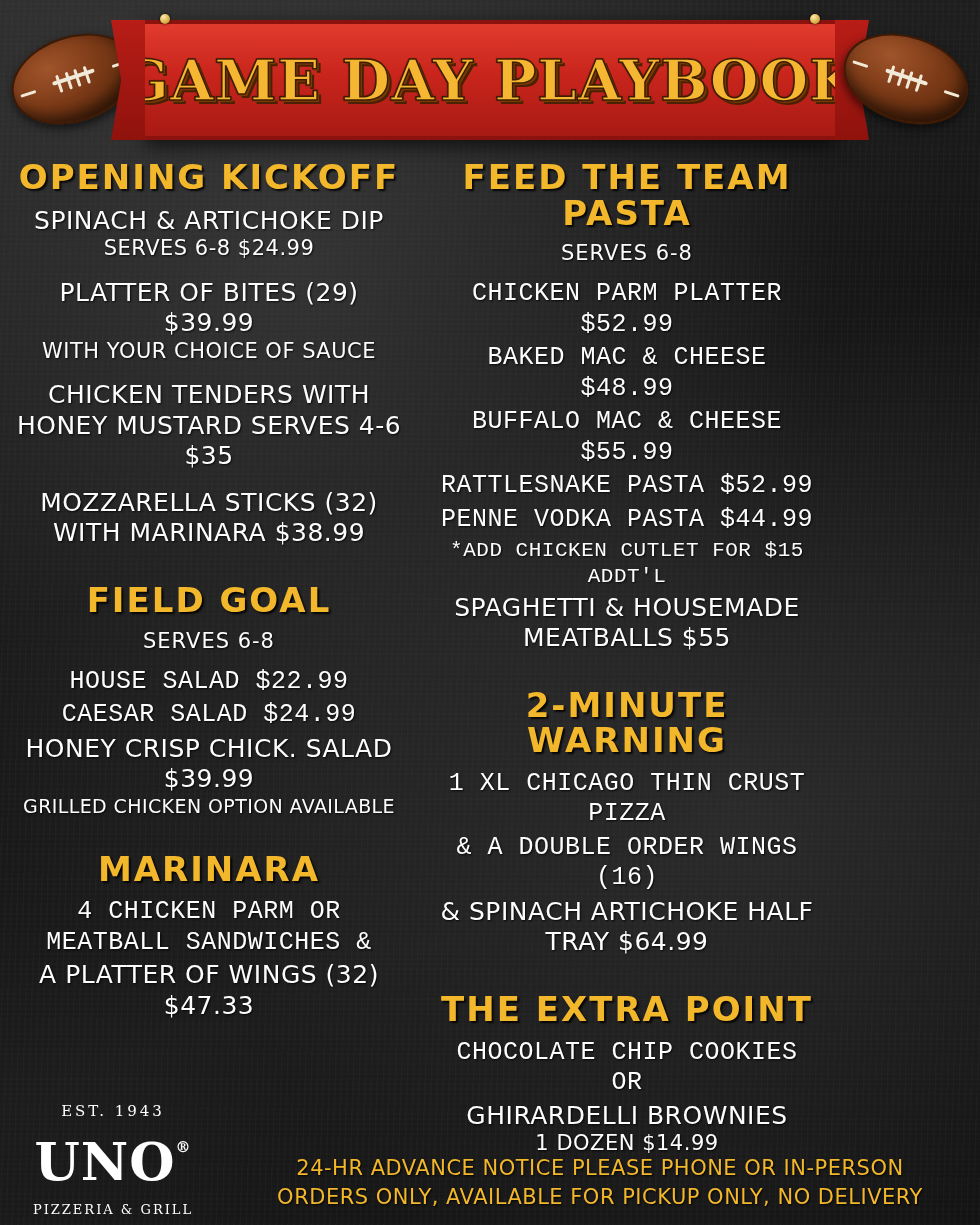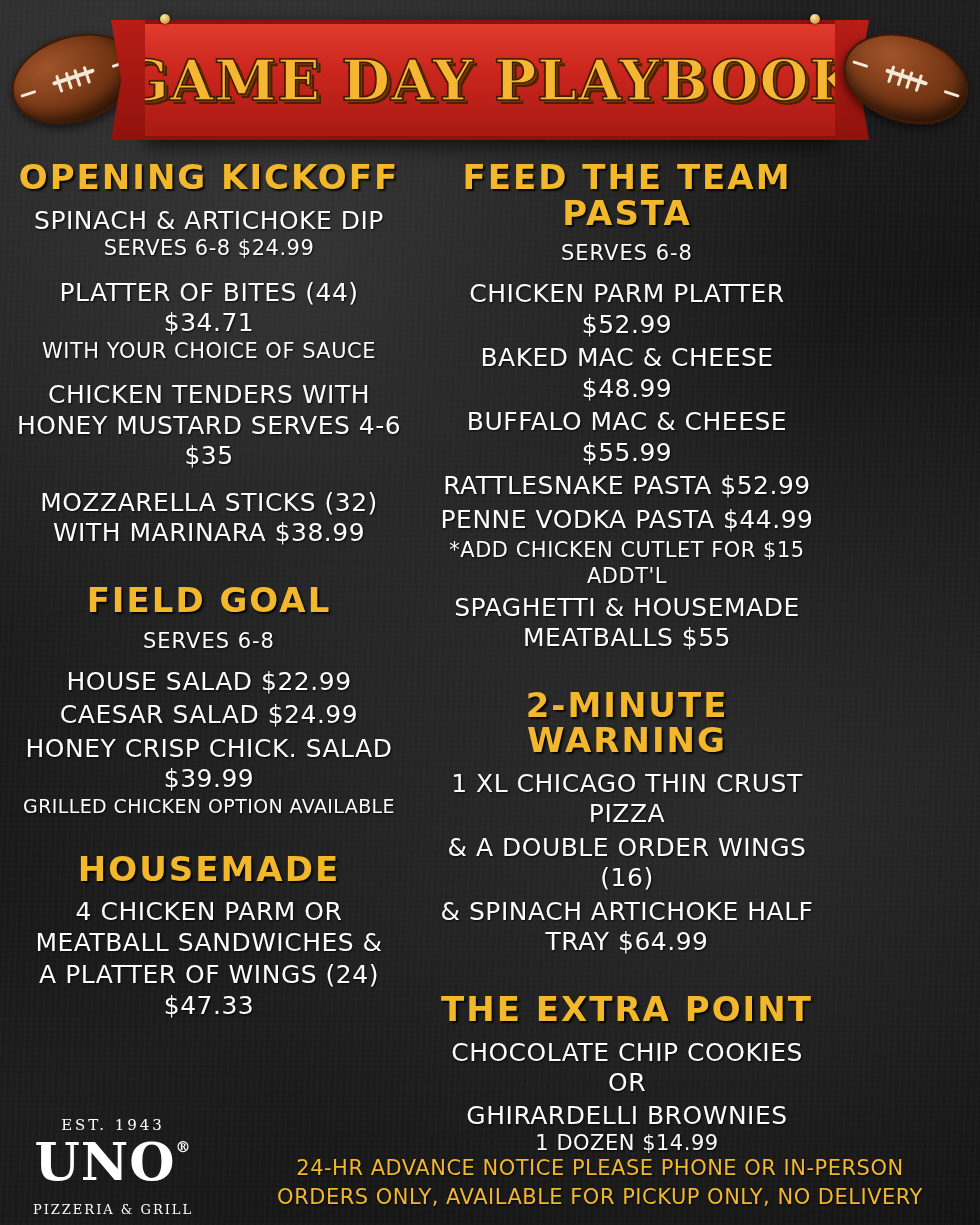--- a/index.html
+++ b/index.html
@@ -161,21 +161,21 @@
   }
   .item {
     font-family: "DejaVu Sans", sans-serif;
     color: #fdfdfd;
     font-size: 25px;
     letter-spacing: 0.5px;
     line-height: 1.22;
     margin-bottom: 16px;
     text-shadow: 1px 1px 2px rgba(0,0,0,0.8);
   }
-  .item.tight { margin-bottom: 2px; }
+  .item.tight { margin-bottom: 2px; font-family: Liberation Mono, monospace; }
   .item .note {
     display: block;
     font-size: 21px;
     letter-spacing: 0.5px;
   }
   .item .small {
     display: block;
     font-size: 19px;
     letter-spacing: 0.4px;
   }
@@ -194,21 +194,21 @@
     left: 18px;
     bottom: 8px;
     width: 190px;
     text-align: center;
     color: #ffffff;
   }
   .logo .est {
     font-family: "DejaVu Serif", serif;
     font-size: 15px;
     letter-spacing: 3px;
-    margin-bottom: 2px;
+    margin-bottom: 16px;
   }
   .logo .uno {
     font-family: "DejaVu Serif", serif;
     font-weight: bold;
     font-size: 52px;
     letter-spacing: 1px;
     line-height: 1;
     position: relative;
     display: inline-block;
   }
@@ -276,21 +276,21 @@
 
     <div class="col">
 
       <div class="section">
         <div class="sec-title">OPENING KICKOFF</div>
         <div class="item">
           <span>SPINACH &amp; ARTICHOKE DIP</span>
           <span class="note">SERVES 6-8 $24.99</span>
         </div>
         <div class="item">
-          <span>PLATTER OF BITES (44) $34.71</span>
+          <span>PLATTER OF BITES (29) $39.99</span>
           <span class="note">WITH YOUR CHOICE OF SAUCE</span>
         </div>
         <div class="item">
           <span>CHICKEN TENDERS WITH HONEY</span>
           <span>MUSTARD SERVES 4-6 $35</span>
         </div>
         <div class="item">
           <span>MOZZARELLA STICKS (32) WITH</span>
           <span>MARINARA $38.99</span>
         </div>
@@ -307,27 +307,27 @@
             <span>CAESAR SALAD $24.99</span>
           </div>
           <div class="item">
             <span>HONEY CRISP CHICK. SALAD $39.99</span>
             <span class="small">GRILLED CHICKEN OPTION AVAILABLE</span>
           </div>
         </div>
       </div>
 
       <div class="section">
-        <div class="sec-title">HOUSEMADE</div>
+        <div class="sec-title">MARINARA</div>
         <div class="item tight">
           <span>4 CHICKEN PARM OR MEATBALL</span>
           <span>SANDWICHES &amp;</span>
         </div>
         <div class="item">
-          <span>A PLATTER OF WINGS (24)</span>
+          <span>A PLATTER OF WINGS (32)</span>
           <span>$47.33</span>
         </div>
       </div>
 
     </div>
 
     <div class="col">
 
       <div class="section">
         <div class="sec-title">FEED THE TEAM PASTA</div>

